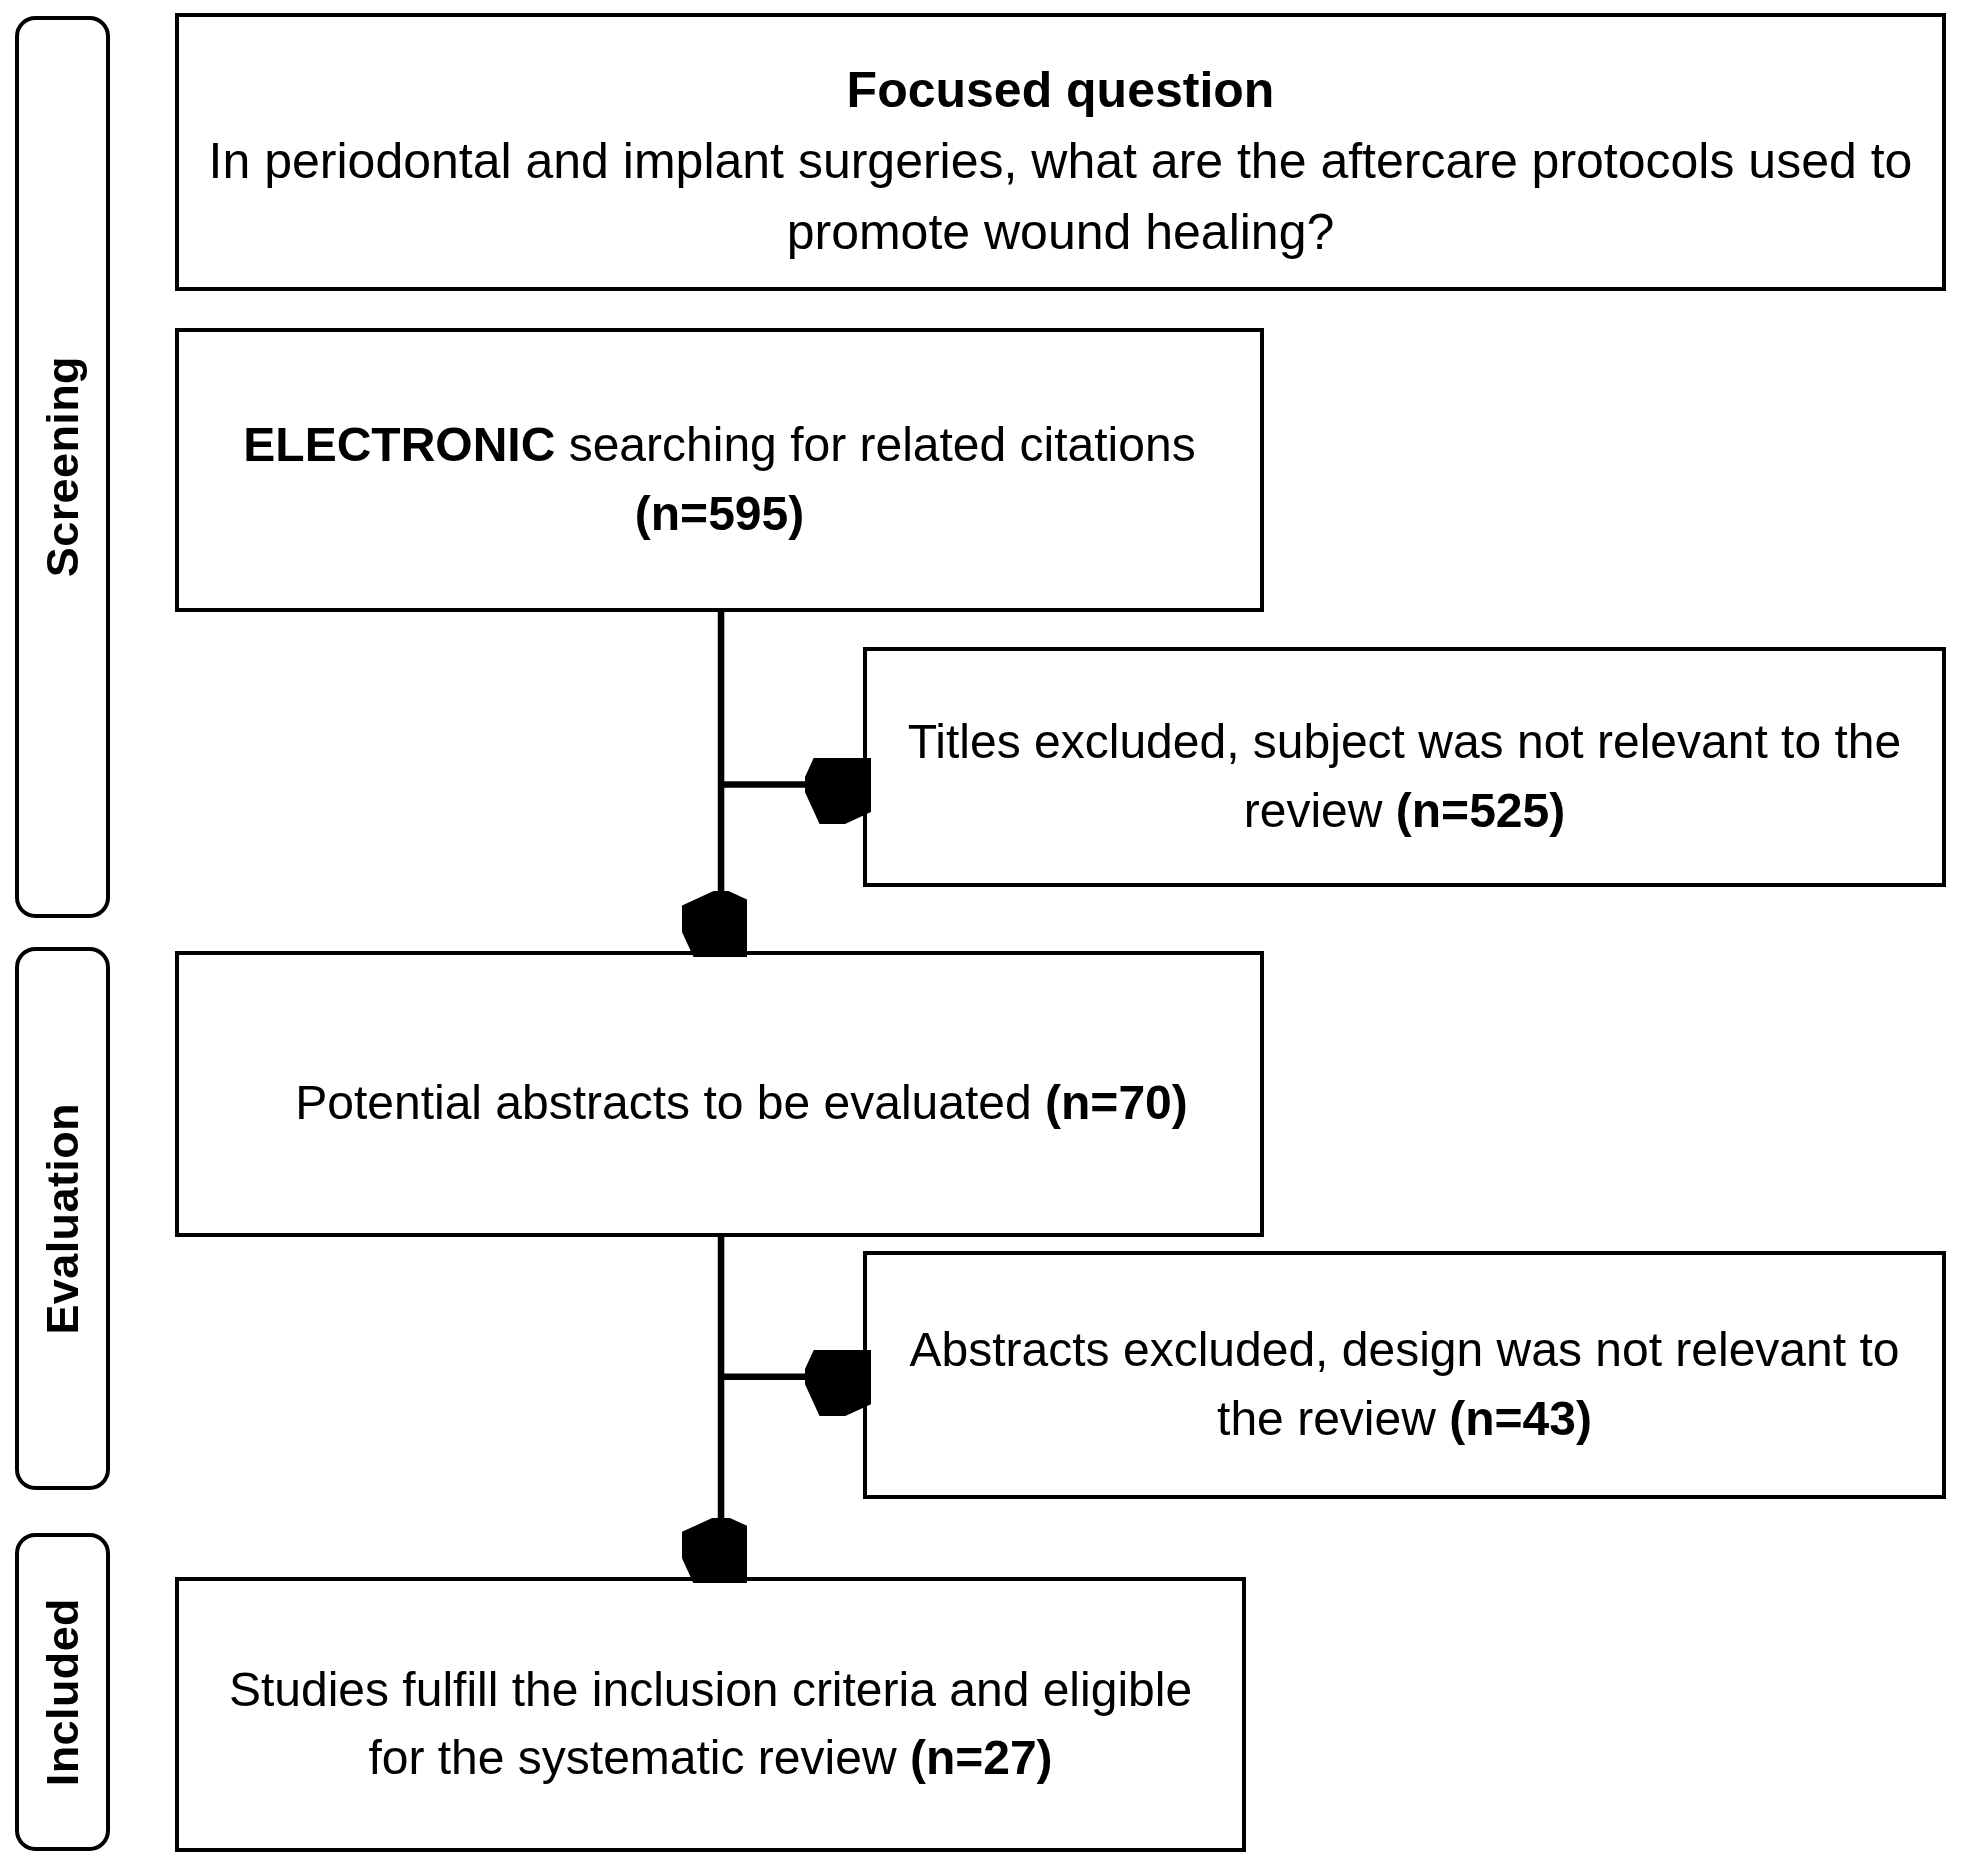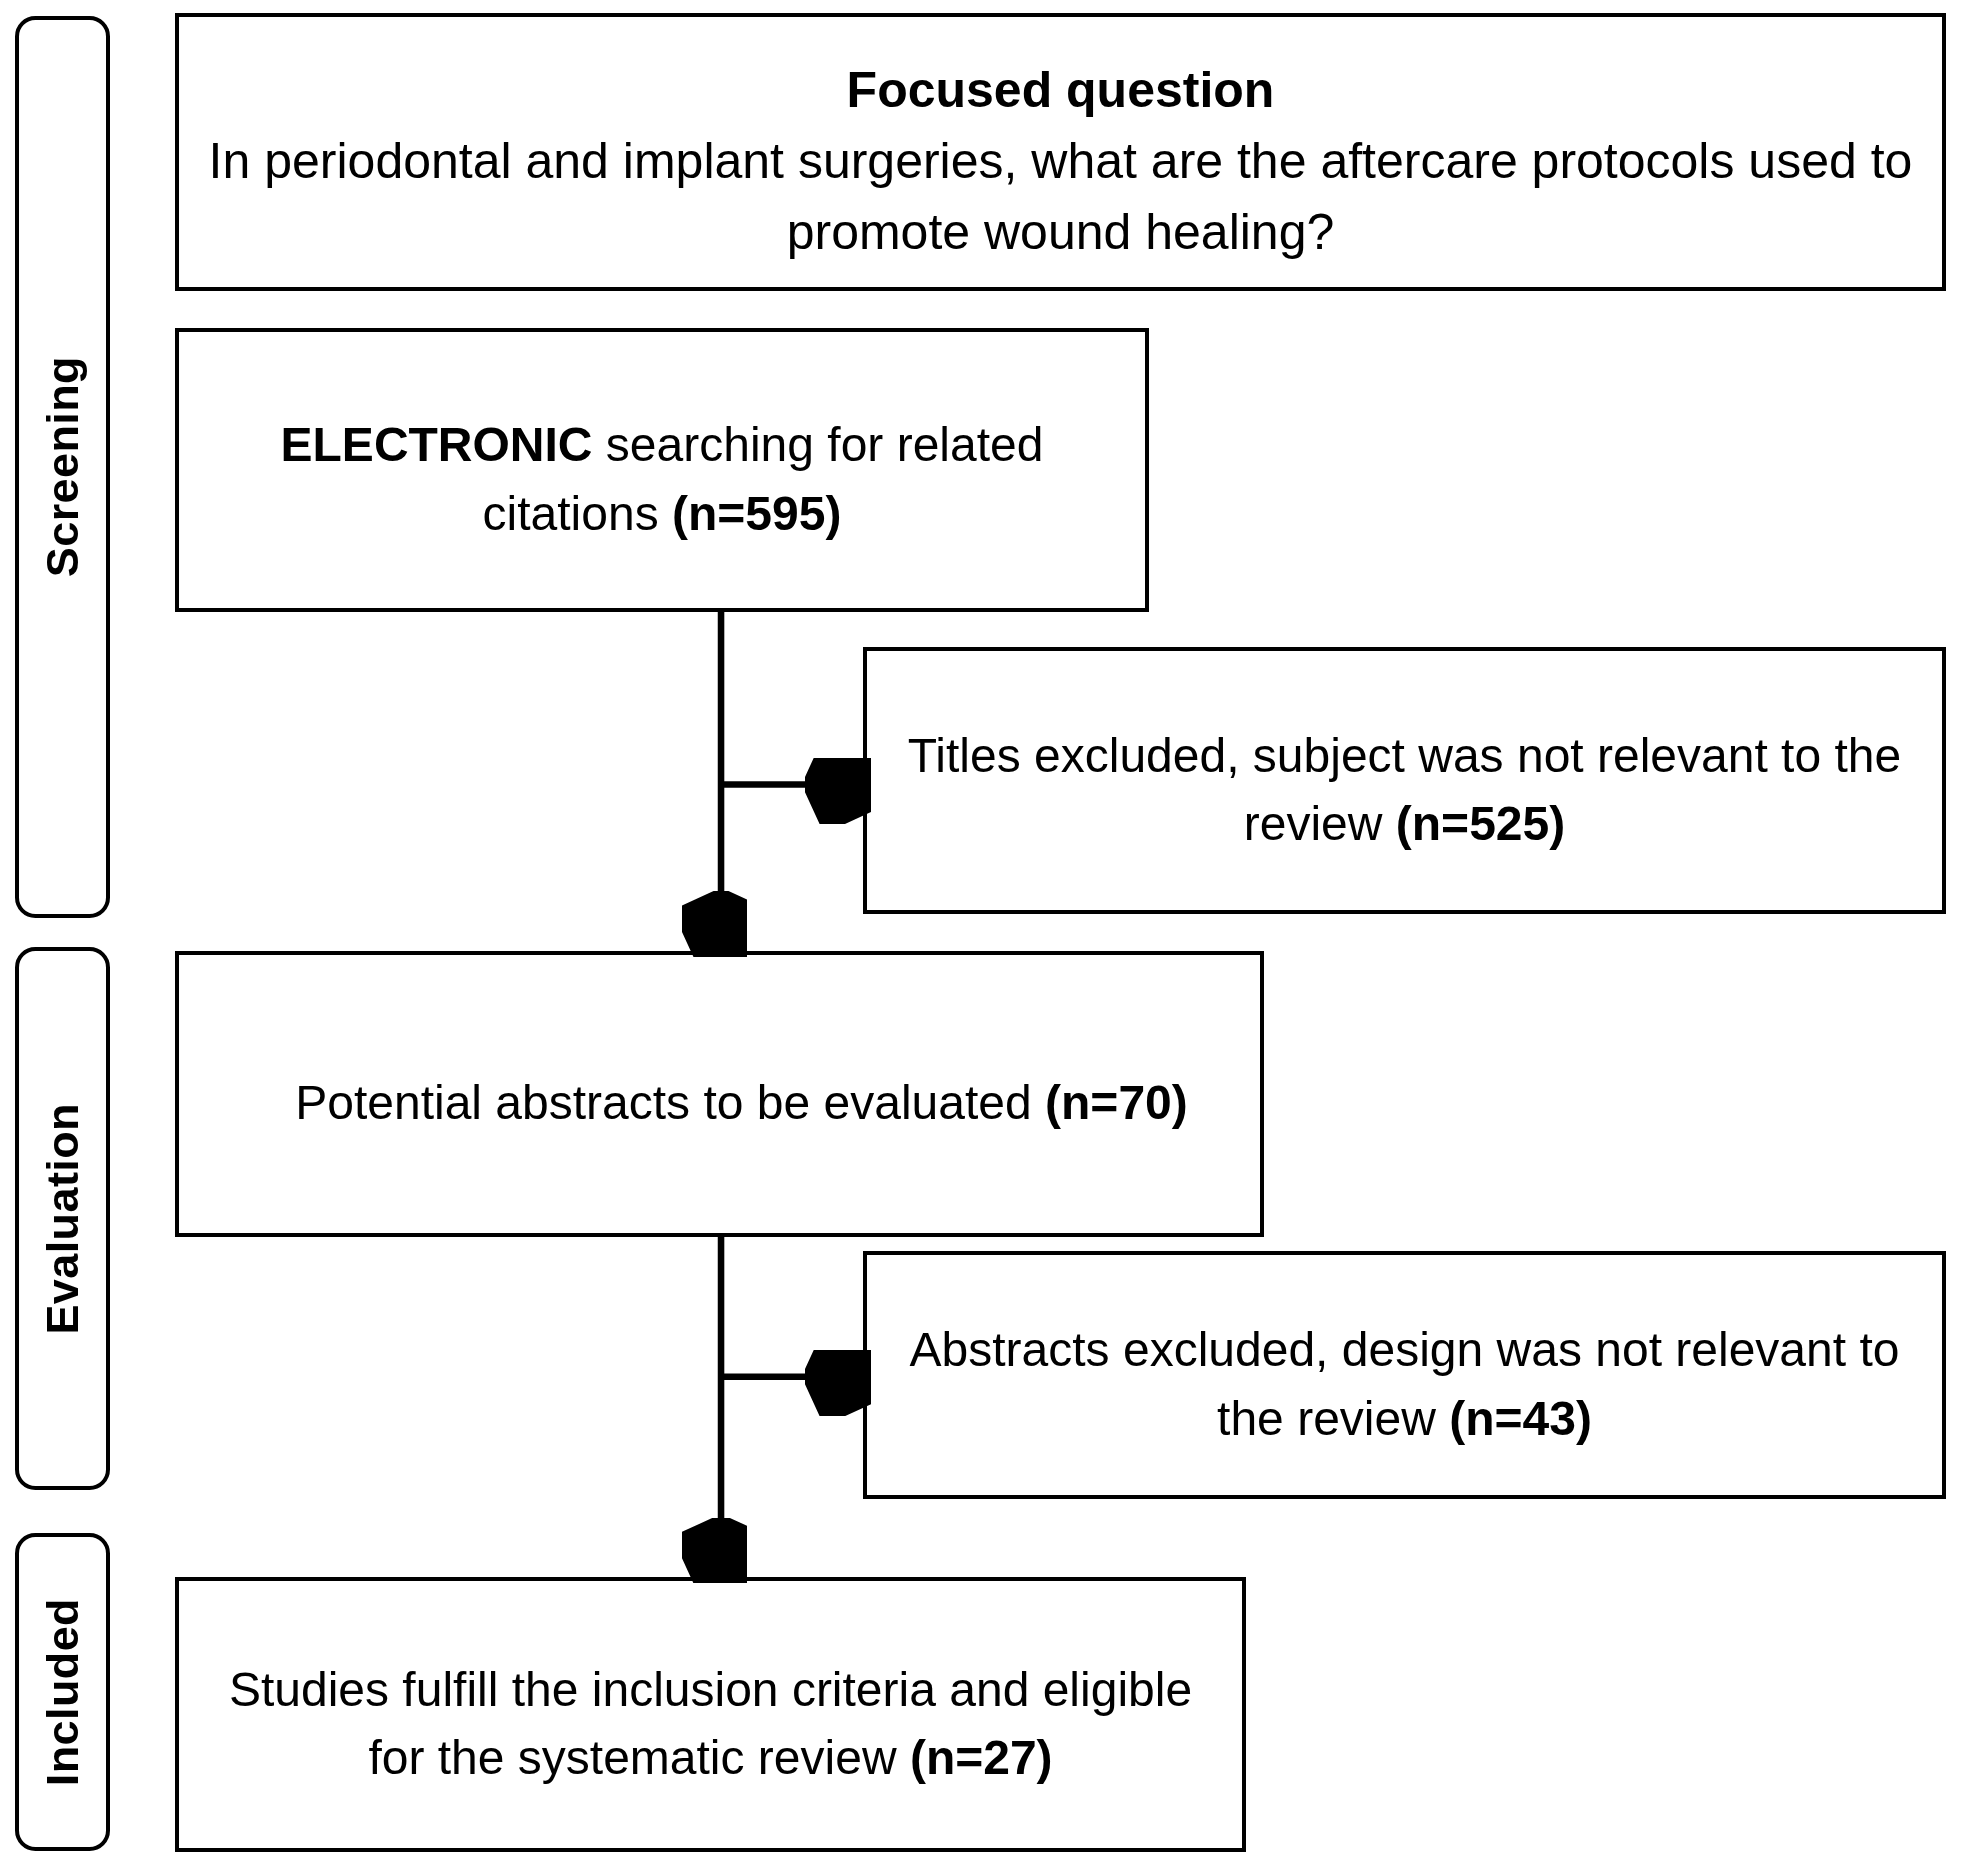--- a/index.html
+++ b/index.html
@@ -62,24 +62,24 @@
     margin-top: 19px;
   }
   .flow-box .box-text b { font-weight: bold; }
 
   #box-question {
     left: 175px;  top: 13px;    width: 1771px; height: 278px;
   }
   #box-question .box-text { font-size: 50px; }
 
   #box-electronic {
-    left: 175px;  top: 328px;   width: 974px; height: 284px;
+    left: 175px;  top: 328px;   width: 1089px; height: 284px;
   }
   #box-excluded-titles {
-    left: 863px; top: 647px;   width: 1083px; height: 267px;
+    left: 863px; top: 647px;   width: 1083px; height: 240px;
   }
   #box-abstracts {
     left: 175px;  top: 951px;  width: 1089px; height: 286px; padding-left: 44px;
   }
   #box-excluded-abstracts {
     left: 863px; top: 1251px;  width: 1083px; height: 248px; text-align: center;
   }
   #box-included {
     left: 175px;  top: 1577px;  width: 1071px; height: 275px;
   }

